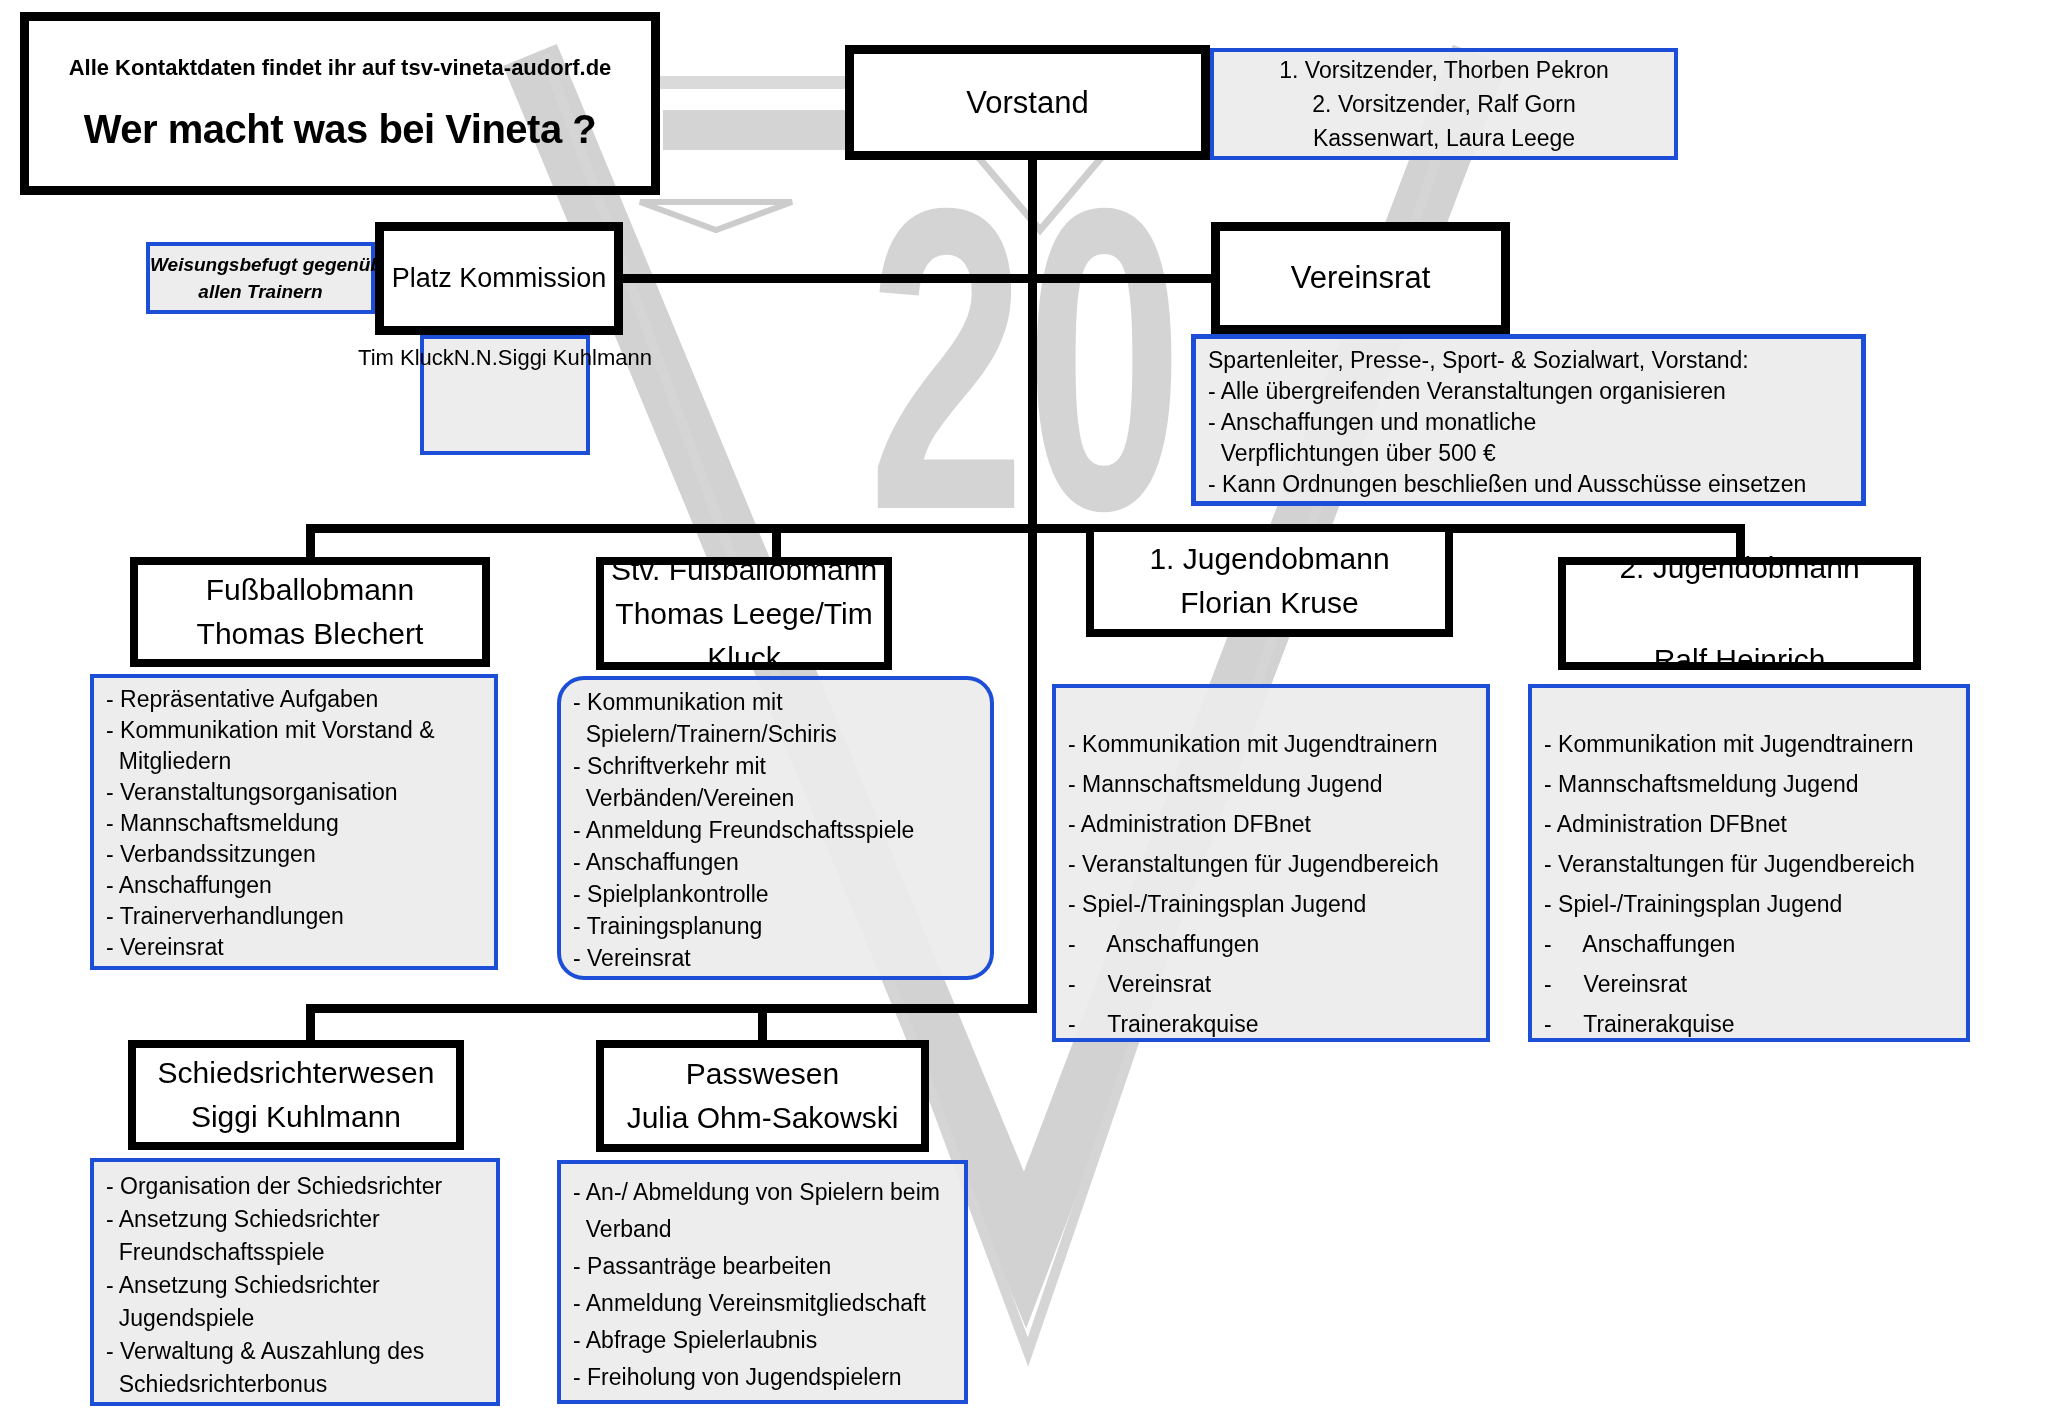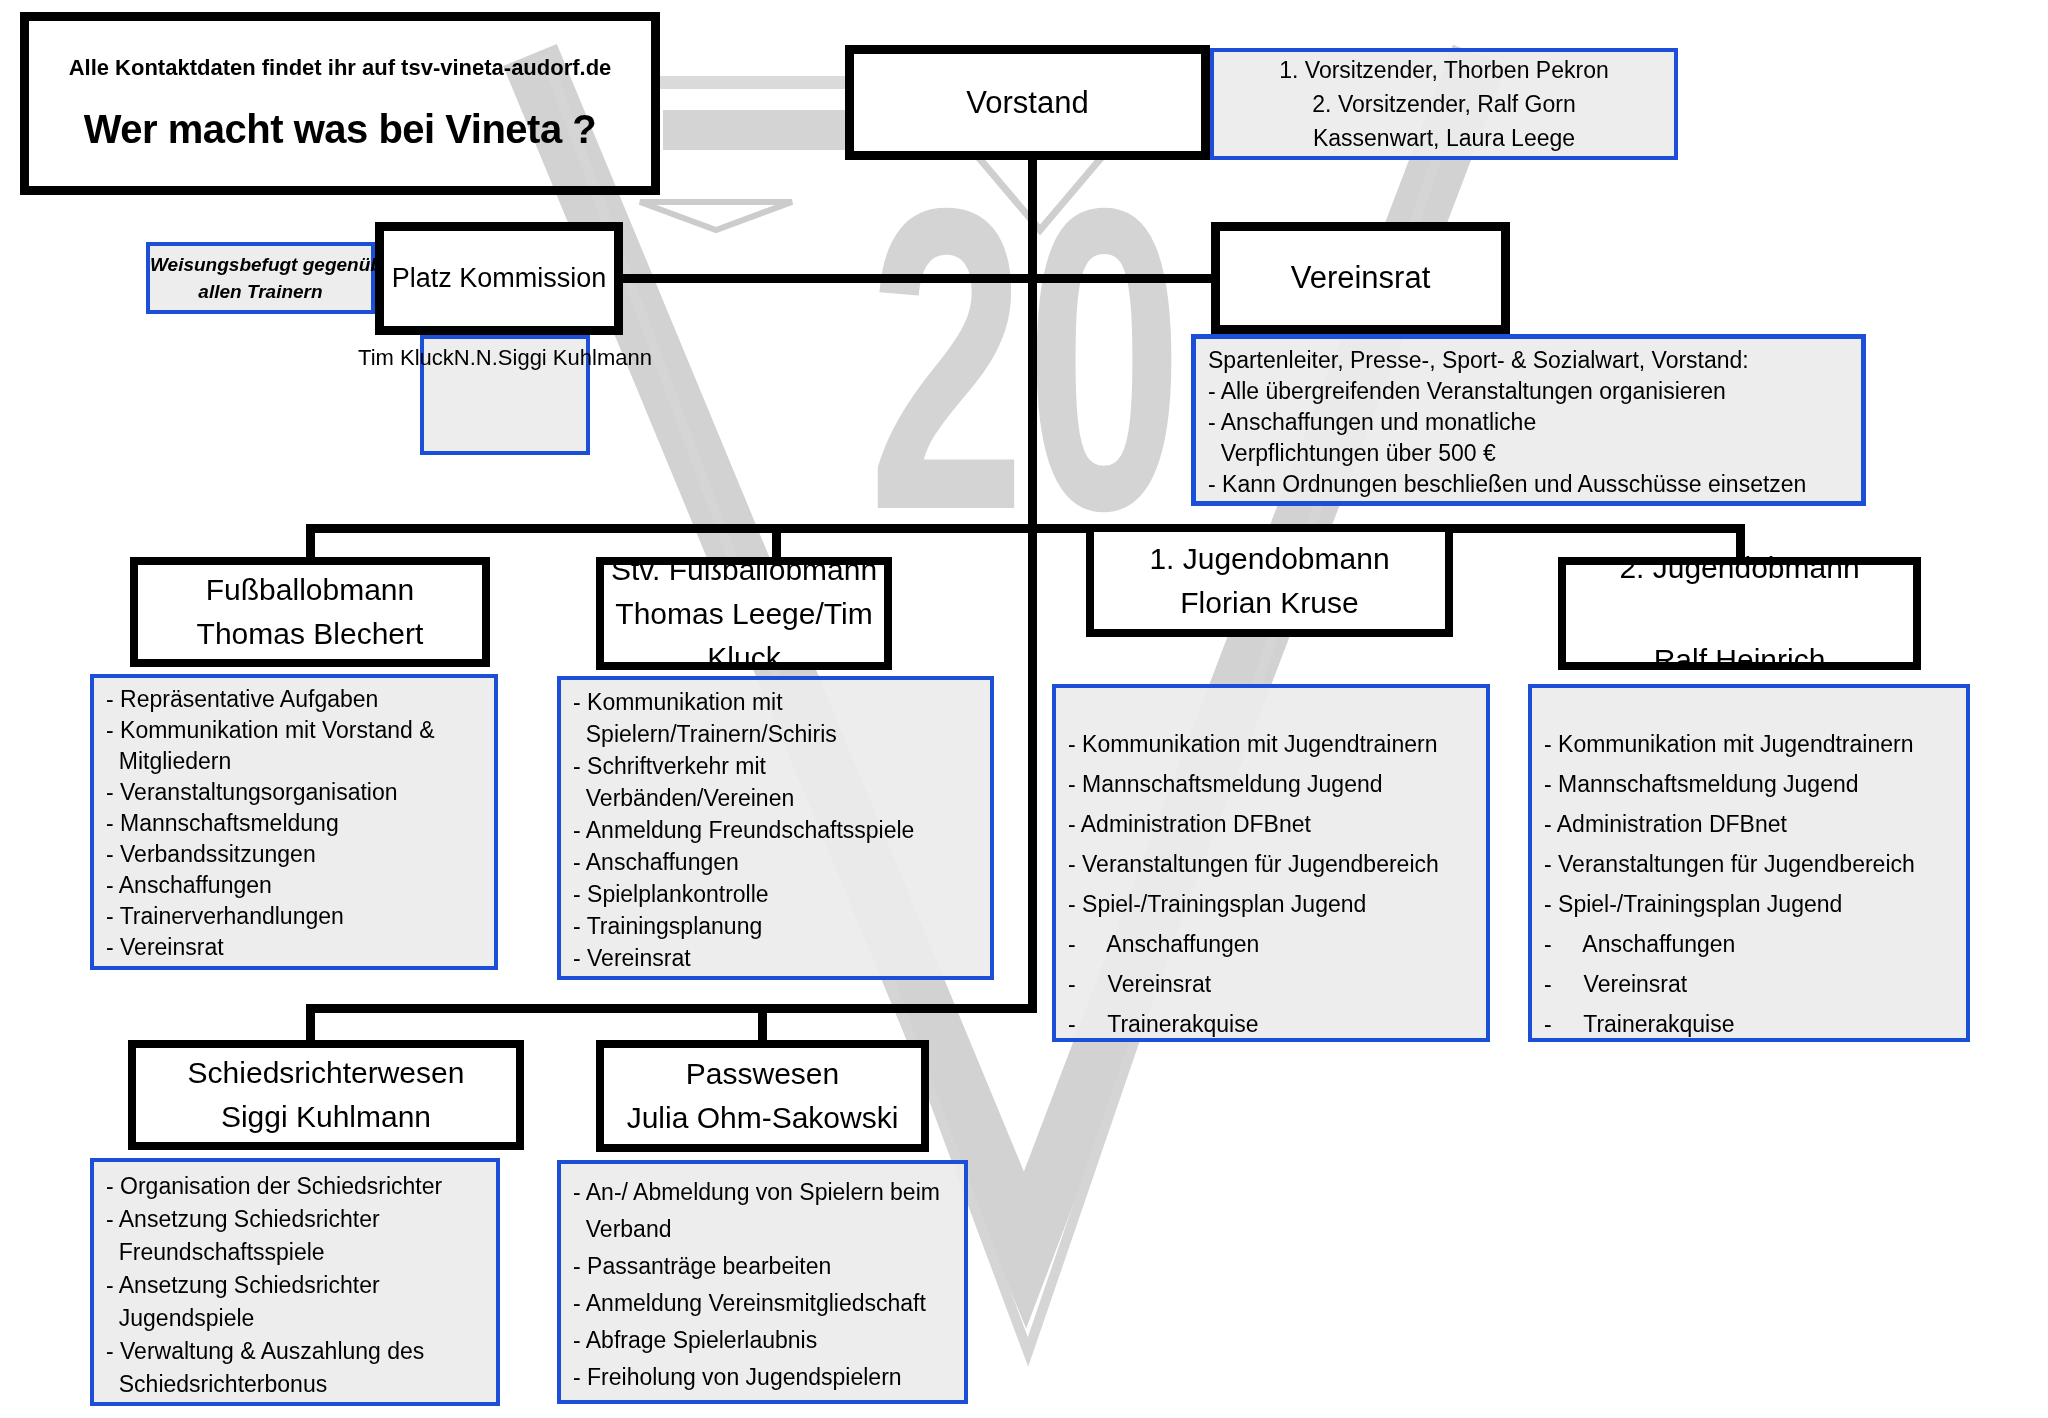--- a/index.html
+++ b/index.html
@@ -57,26 +57,26 @@
   
   .dept-title{
     border:8px solid #000;background:#fff;
     display:flex;flex-direction:column;align-items:center;justify-content:center;text-align:center;
     font-size:30px;line-height:44px;
   }
   .dept-list{padding:6px 12px;font-size:23px;line-height:32px;}
   #dept-fussballobmann-title{left:130px;top:557px;width:360px;height:110px;}
   #dept-fussballobmann-list{left:90px;top:674px;width:408px;height:296px;line-height:31px;}
   #dept-stv-fussballobmann-title{left:596px;top:557px;width:296px;height:113px;}
-  #dept-stv-fussballobmann-list{left:557px;top:676px;width:437px;height:304px;}
+  #dept-stv-fussballobmann-list{left:557px;top:676px;width:437px;height:304px;border-radius:27px;}
   #dept-jugendobmann-1-title{left:1086px;top:524px;width:367px;height:113px;}
   #dept-jugendobmann-1-list{left:1052px;top:684px;width:438px;height:358px;padding-top:36px;line-height:40px;}
   #dept-jugendobmann-2-title{left:1558px;top:557px;width:363px;height:113px;gap:48px;}
   #dept-jugendobmann-2-list{left:1528px;top:684px;width:442px;height:358px;padding-top:36px;line-height:40px;}
-  #dept-schiedsrichterwesen-title{left:128px;top:1040px;width:396px;height:110px;}
+  #dept-schiedsrichterwesen-title{left:128px;top:1040px;width:336px;height:110px;}
   #dept-schiedsrichterwesen-list{left:90px;top:1158px;width:410px;height:248px;padding-top:8px;line-height:33px;}
   #dept-passwesen-title{left:596px;top:1040px;width:333px;height:112px;}
   #dept-passwesen-list{left:557px;top:1160px;width:411px;height:244px;padding-top:10px;line-height:37px;}
 </style>
 </head>
 <body>
 
 <div id="canvas">
 
   <svg id="watermark" width="2048" height="1418" viewBox="0 0 2048 1418" aria-hidden="true">

